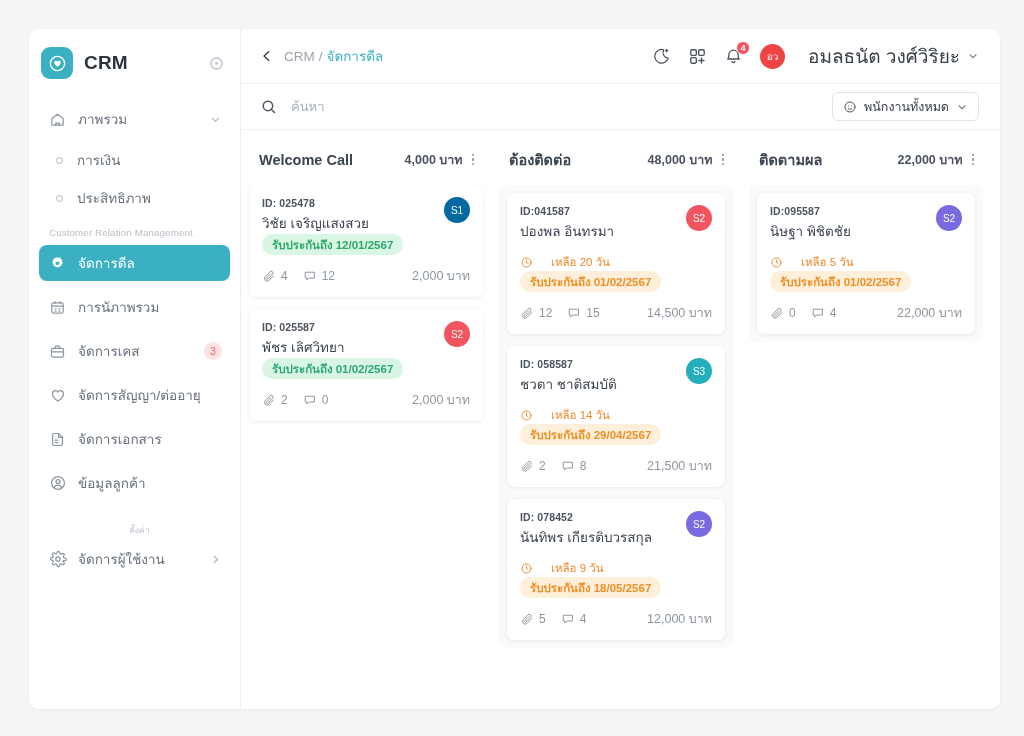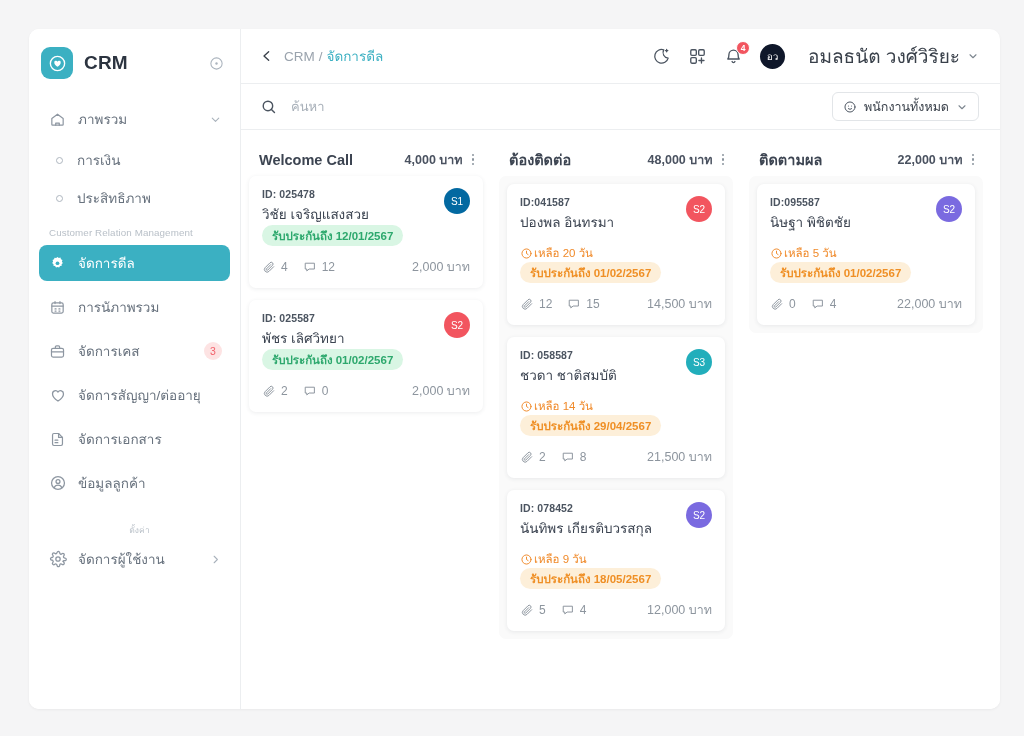--- a/index.html
+++ b/index.html
@@ -127,21 +127,21 @@
     position: absolute; top: -6px; right: -7px;
     background: #f2555f; color: #fff;
     font-size: 8.5px; font-weight: bold;
     width: 14px; height: 14px; border-radius: 50%;
     display: flex; align-items: center; justify-content: center;
     border: 1.5px solid #fff;
   }
   .user { display: flex; align-items: center; cursor: pointer; }
   .avatar {
     width: 25px; height: 25px; border-radius: 50%;
-    background: #0f172a; color: #fff;
+    background: #ef4444; color: #fff;
     font-size: 10px;
     display: flex; align-items: center; justify-content: center;
   }
   .user-name { margin-left: 23px; font-size: 19px; color: #39404a; }
   .user-chev { margin-left: 7px; color: #7d868f; display:flex; align-items:center; }
 
   .searchbar {
     height: 46px;
     display: flex; align-items: center;
     padding: 0 21px 0 19px;
@@ -179,21 +179,21 @@
     gap: 0;
     padding: 17px 0 0 0;
     overflow: hidden;
     background: #fff;
   }
   .col { width: 250px; flex: 0 0 250px; padding: 0 8px; }
   .col-head {
     display: flex; align-items: center;
     padding: 0 9px 0 10px;
     height: 25px;
-    margin-bottom: 4px;
+    margin-bottom: 13px;
   }
   .col-title { font-size: 14.5px; font-weight: bold; color: #3c4451; white-space: nowrap; }
   .col-amount { margin-left: auto; font-size: 12.5px; font-weight: bold; color: #4a5260; white-space: nowrap; }
   .kebab { margin-left: 9px; display: flex; flex-direction: column; gap: 2px; cursor: pointer; }
   .kebab i { width: 2.5px; height: 2.5px; border-radius: 50%; background: #8b949e; display: block; }
 
   .col-body {
     background: #fafafa;
     border-radius: 7px;
     padding: 8px;
@@ -221,21 +221,21 @@
     color: #fff;
     font-size: 10px;
     display: flex; align-items: center; justify-content: center;
     flex: 0 0 26px;
   }
   .remain {
     display: flex; align-items: center;
     margin-top: 11px;
     font-size: 11.5px;
     color: #f08a2a;
-    gap: 1px;
+    gap: 18px;
   }
   .pill {
     display: inline-flex; align-items: center;
     height: 21px;
     border-radius: 11px;
     padding: 0 10px;
     font-size: 11.5px;
     font-weight: bold;
   }
   .pill.green { background: #d9f6e4; color: #2da86d; }

